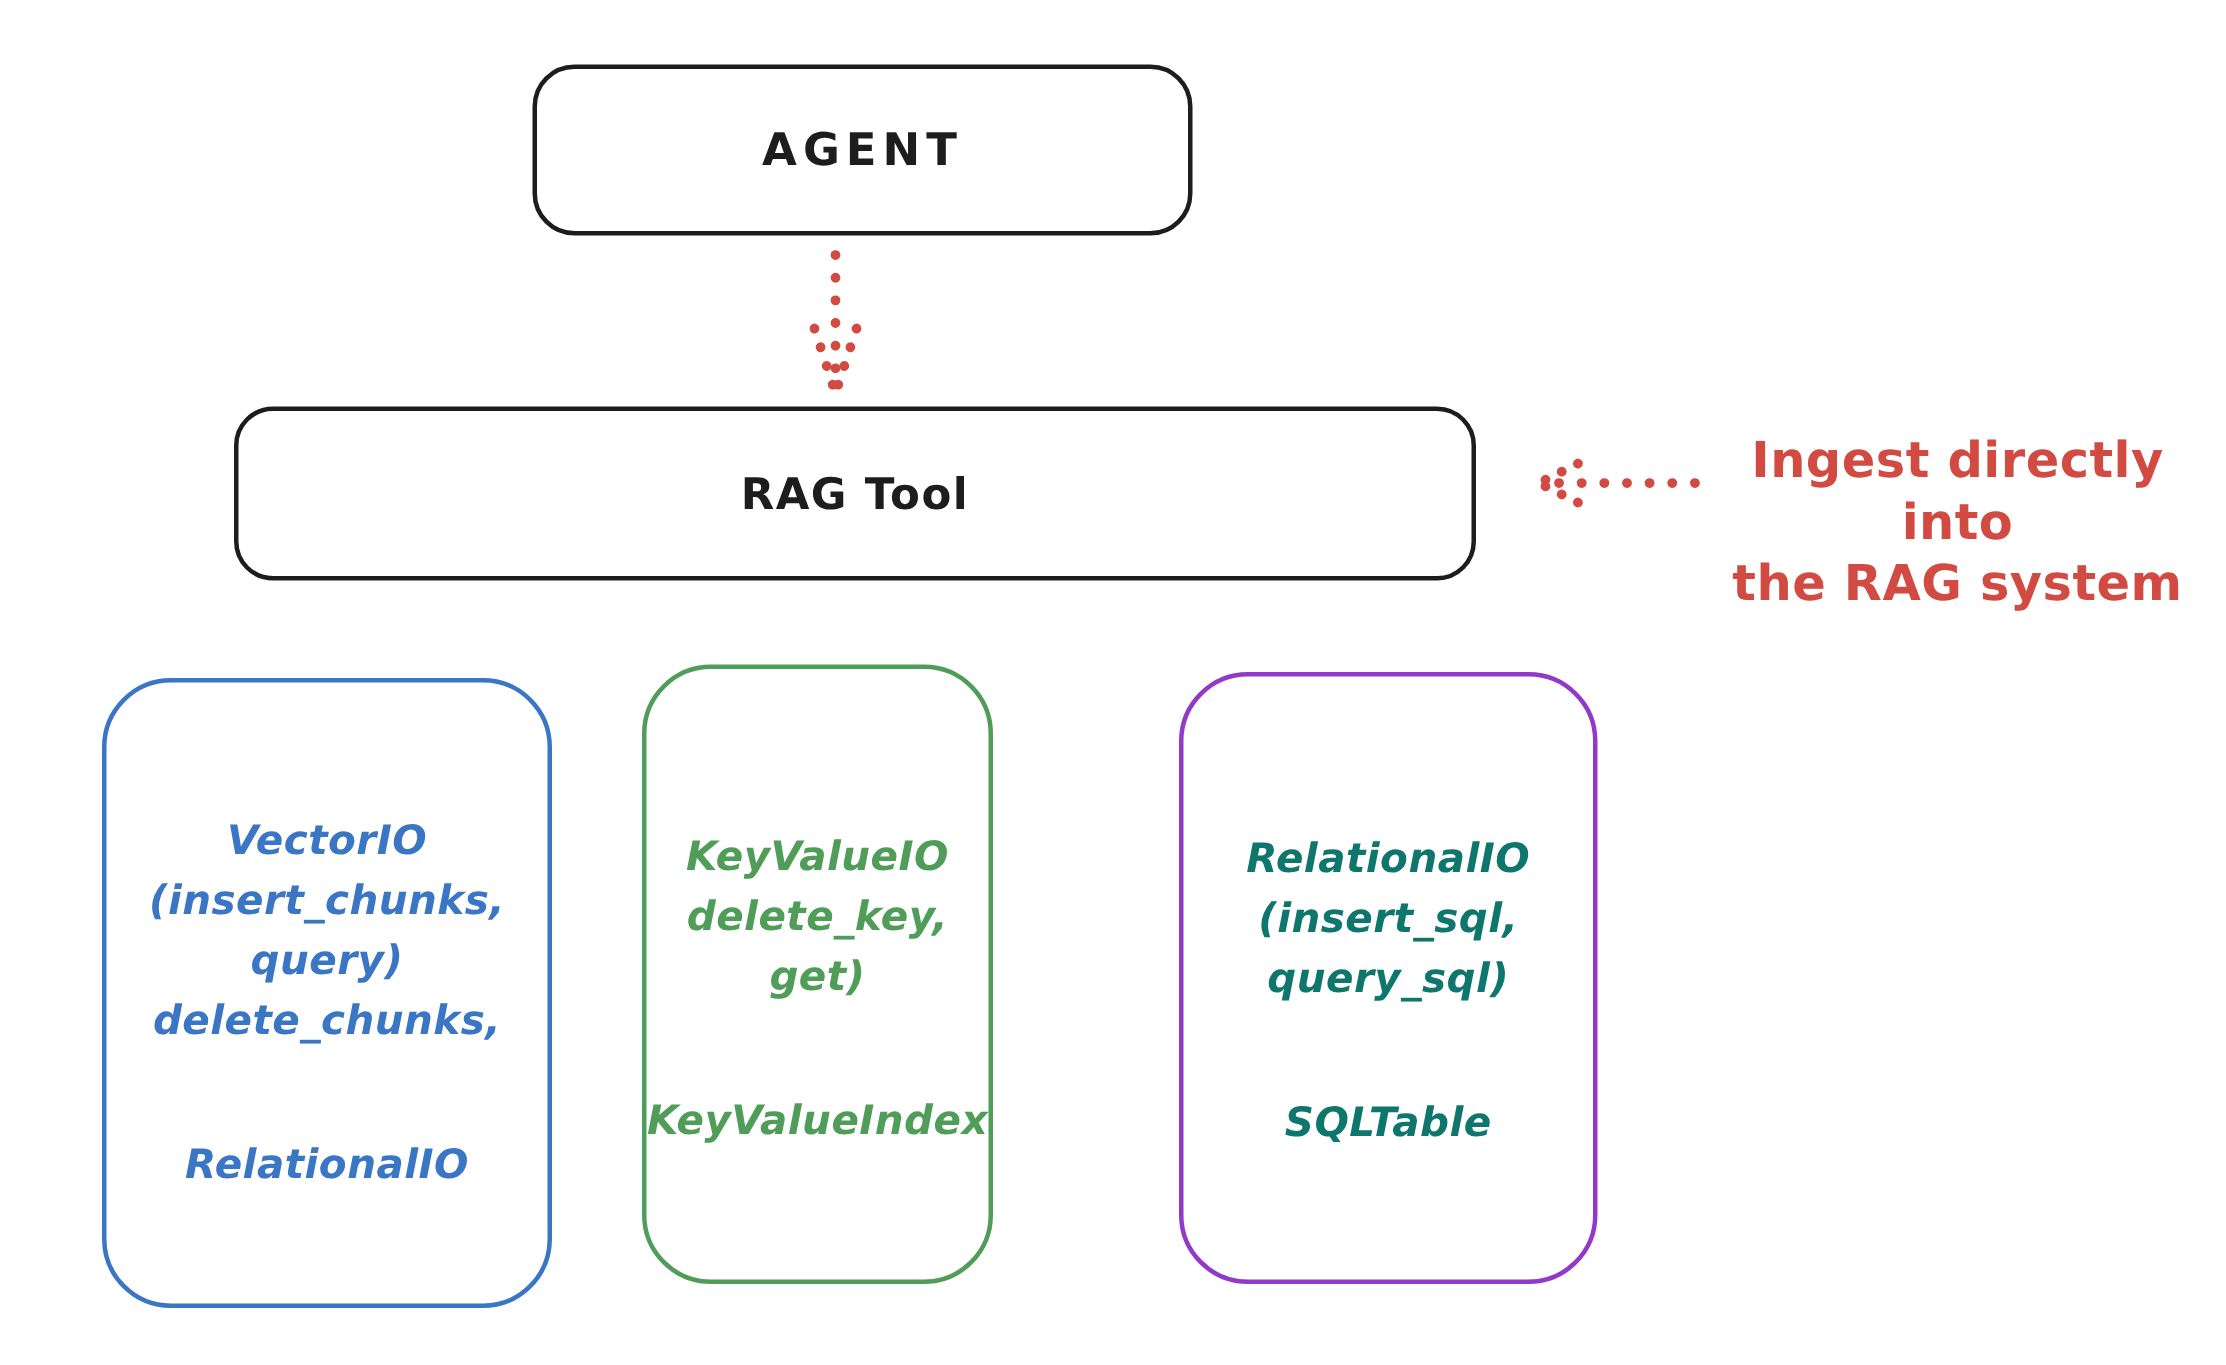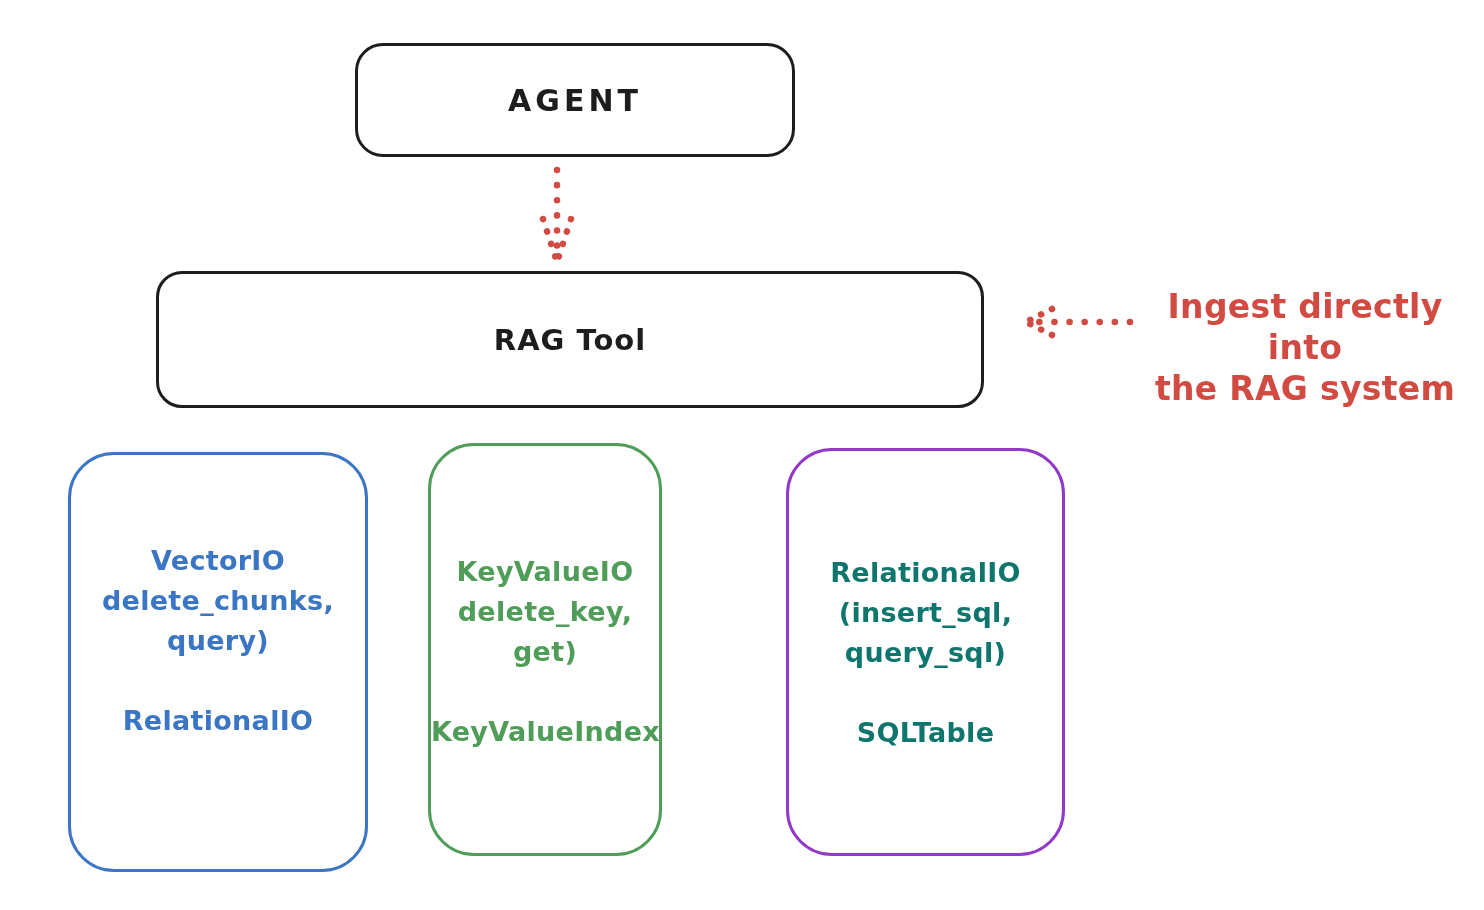--- a/index.html
+++ b/index.html
@@ -30,40 +30,41 @@
     border-radius: 28px;
   }
   .agent-label {
     font-size: 30px;
     font-weight: 700;
     letter-spacing: 4px;
     color: #1d1d1d;
   }
   .rag-box {
     left: 156px; top: 271px;
-    width: 828px; height: 137px;
+    width: 828px; height: 116px;
     border: 3.5px solid #1d1d1d;
     border-radius: 26px;
   }
   .rag-label {
     font-size: 29px;
     font-weight: 600;
     letter-spacing: 1px;
     color: #1d1d1d;
   }
   .backend-box {
     box-sizing: border-box;
     position: absolute;
     background: #ffffff;
     border-radius: 46px;
     text-align: center;
     font-size: 27px;
     font-weight: 600;
     line-height: 40px;
     letter-spacing: 0.3px;
+    font-style: italic;
   }
   .backend-vector {
     left: 68px; top: 452px;
     width: 300px; height: 420px;
     border: 3.5px solid #3b76c4;
     color: #3b76c4;
     padding-top: 86px;
   }
   .backend-keyvalue {
     left: 428px; top: 443px;
@@ -73,21 +74,21 @@
     padding-top: 106px;
   }
   .backend-relational {
     left: 786px; top: 448px;
     width: 279px; height: 408px;
     border: 3.5px solid #9239c8;
     color: #0f766e;
     padding-top: 102px;
   }
   .index-label {
-    margin-top: 40px;
+    margin-top: 56px;
   }
   .annotation {
     position: absolute;
     left: 1130px; top: 286px;
     width: 350px;
     text-align: center;
     color: #d24b43;
     font-size: 33px;
     font-weight: 700;
     line-height: 41px;
@@ -129,22 +130,23 @@
     </g>
   </svg>
 
   <div class="annotation">
     <div>Ingest directly into</div>
     <div>the RAG system</div>
   </div>
 
   <div class="backend-box backend-vector">
     <div>VectorIO</div>
+    <div>(insert_chunks,</div>
+    <div>query)</div>
     <div>delete_chunks,</div>
-    <div>query)</div>
     <div class="index-label">RelationalIO</div>
   </div>
 
   <div class="backend-box backend-keyvalue">
     <div>KeyValueIO</div>
     <div>delete_key, get)</div>
     <div class="index-label">KeyValueIndex</div>
   </div>
 
   <div class="backend-box backend-relational">

